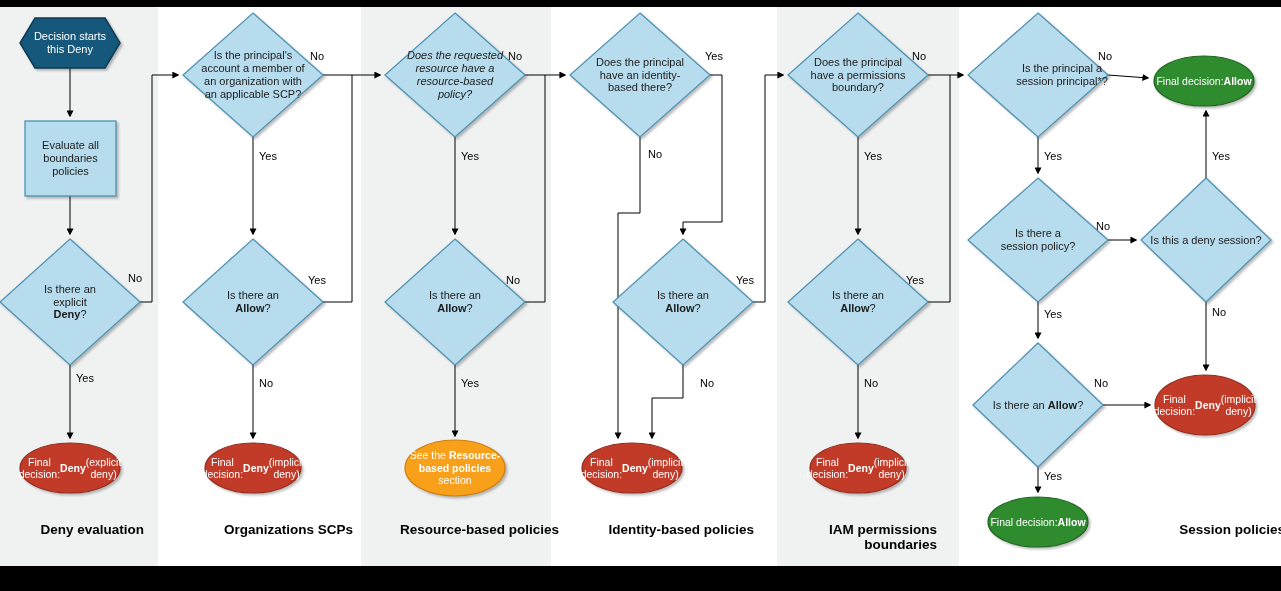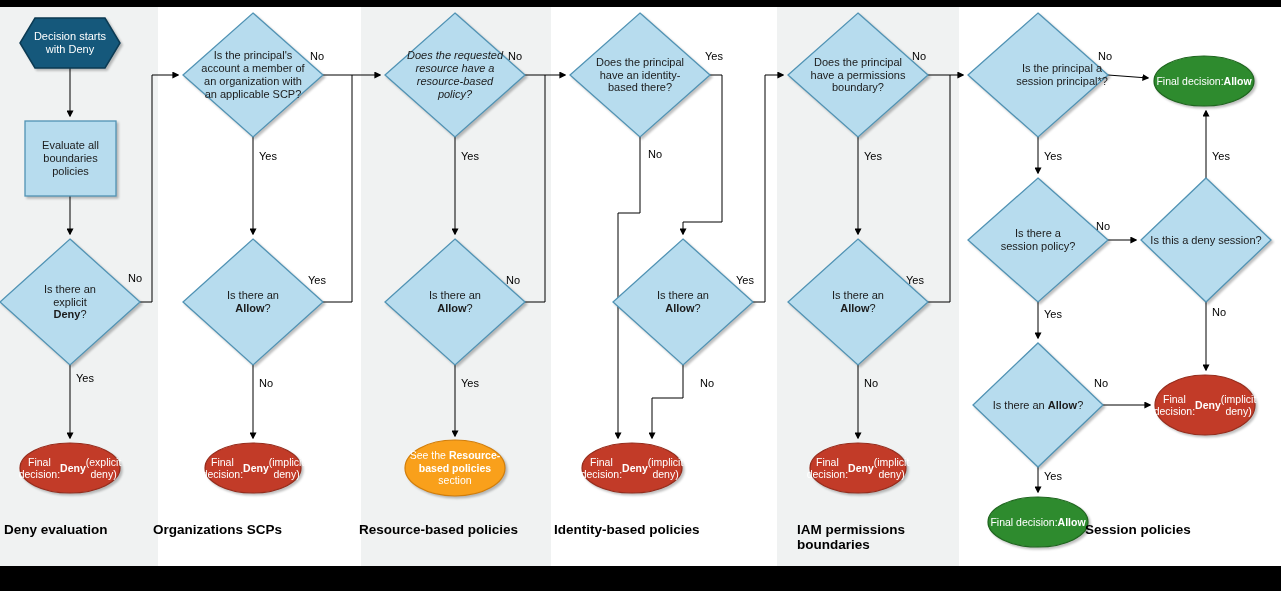--- a/index.html
+++ b/index.html
@@ -20,21 +20,21 @@
   .edge { fill: none; stroke: #000; stroke-width: 1; }
 
   .ntext { position: absolute; display: flex; align-items: center; justify-content: center;
            text-align: center; font-size: 11px; line-height: 1.18; color: #1b1b1b; }
   .ntext.white { color: #fff; }
   .ntext.small { font-size: 10.5px; }
   .pill-text { }
   .pill-text span, .pill-text b { display: block; }
 
   .elabel { position: absolute; font-size: 11px; color: #000; white-space: nowrap; }
-  .collabel { position: absolute; font-size: 13.5px; font-weight: bold; color: #000; text-align: left; }
+  .collabel { position: absolute; font-size: 13.5px; font-weight: bold; color: #000; text-align: right; }
 </style>
 </head>
 <body>
 
 <div class="canvas">
 
   <div class="band gray" style="left:0;    width:158px;"></div>
   <div class="band white" style="left:158px;width:203px;"></div>
   <div class="band gray" style="left:361px;width:190px;"></div>
   <div class="band white" style="left:551px;width:226px;"></div>
@@ -106,21 +106,21 @@
     <polygon class="shape-blue shadow" points="1038,13 1108,75 1038,137 968,75"></polygon>
     <ellipse class="shape-green shadow" cx="1204" cy="81" rx="50" ry="25"></ellipse>
     <polygon class="shape-blue shadow" points="1038,178 1108,240 1038,302 968,240"></polygon>
     <polygon class="shape-blue shadow" points="1206,178 1271,240 1206,302 1141,240"></polygon>
     <polygon class="shape-blue shadow" points="1038,343 1103,405 1038,467 973,405"></polygon>
     <ellipse class="shape-red shadow" cx="1205" cy="405" rx="50" ry="30"></ellipse>
     <ellipse class="shape-green shadow" cx="1038" cy="522" rx="50" ry="25"></ellipse>
   </svg>
 
   <div class="ntext white" style="left:24px;top:20px;width:92px;height:46px;">
-      <span>Decision starts with Deny</span>
+      <span>Decision starts this Deny</span>
     </div>
   <div class="ntext" style="left:29px;top:125px;width:83px;height:67px;">
       <span>Evaluate all boundaries policies</span>
     </div>
   <div class="ntext" style="left:36px;top:252px;width:68px;height:100px;">
       <span><span>Is there an explicit </span><b>Deny</b><span>?</span></span>
     </div>
   <div class="ntext white small pill-text" style="left:20px;top:443px;width:100px;height:50px;">
     <span>Final decision:</span>
       <b>Deny</b>

